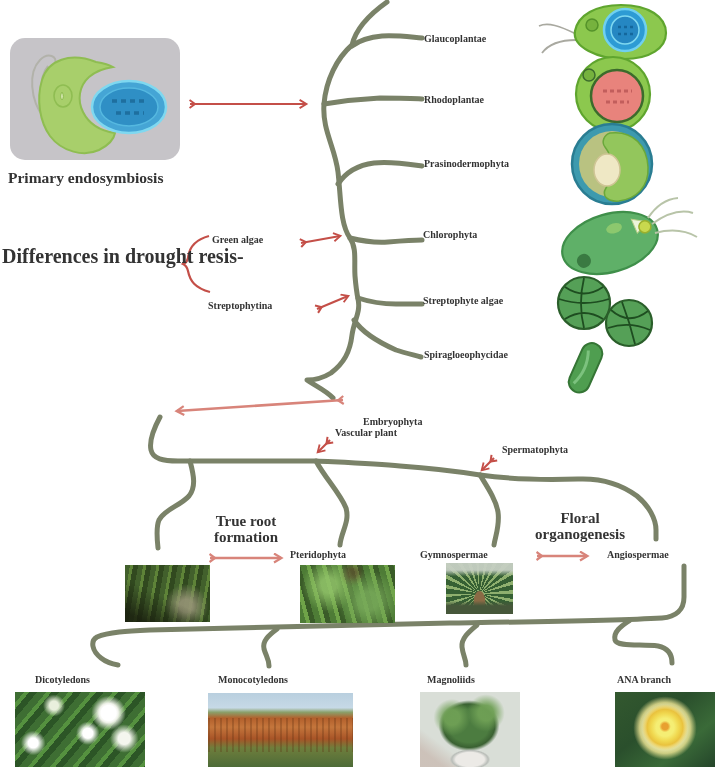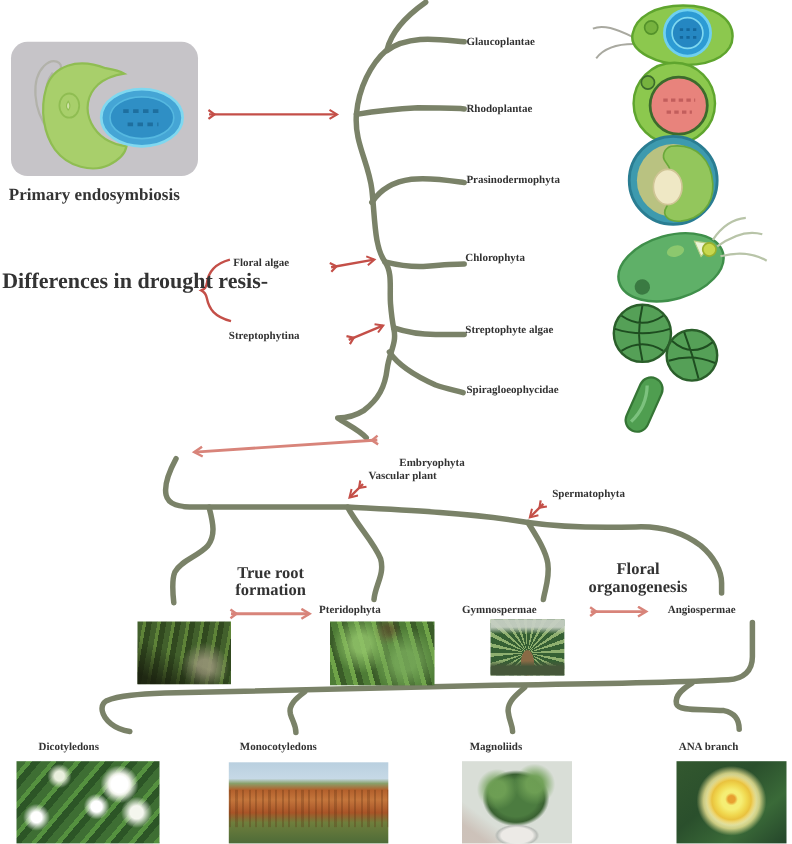--- a/index.html
+++ b/index.html
@@ -127,21 +127,21 @@
     <g transform="rotate(24 586 368)">
       <rect x="575" y="342" width="21" height="52" rx="10.5" fill="#4f9e50" stroke="#357535" stroke-width="2"></rect>
       <path d="M581,351 C586,363 586,375 581,387" fill="none" stroke="#7cc27e" stroke-width="3"></path>
     </g>
   </svg>
 
   <div class="lbl" style="left:8px;top:169px;font-size:15.5px;">Primary endosymbiosis</div>
 
   <div class="note" style="left:2px;top:247px;">Differences in drought resis-</div>
 
-  <div class="lbl" style="left:212px;top:231px;">Floral algae</div>
+  <div class="lbl" style="left:212px;top:231px;">Green algae</div>
   <div class="lbl" style="left:208px;top:297px;">Streptophytina</div>
 
   <div class="lbl" style="left:424px;top:30px;">Glaucoplantae</div>
   <div class="lbl" style="left:424px;top:91px;">Rhodoplantae</div>
   <div class="lbl" style="left:424px;top:155px;">Prasinodermophyta</div>
   <div class="lbl" style="left:423px;top:226px;">Chlorophyta</div>
   <div class="lbl" style="left:423px;top:292px;">Streptophyte algae</div>
   <div class="lbl" style="left:424px;top:346px;">Spiragloeophycidae</div>
   <div class="lbl" style="left:363px;top:394px;margin-top:19px;">Embryophyta</div>
 

